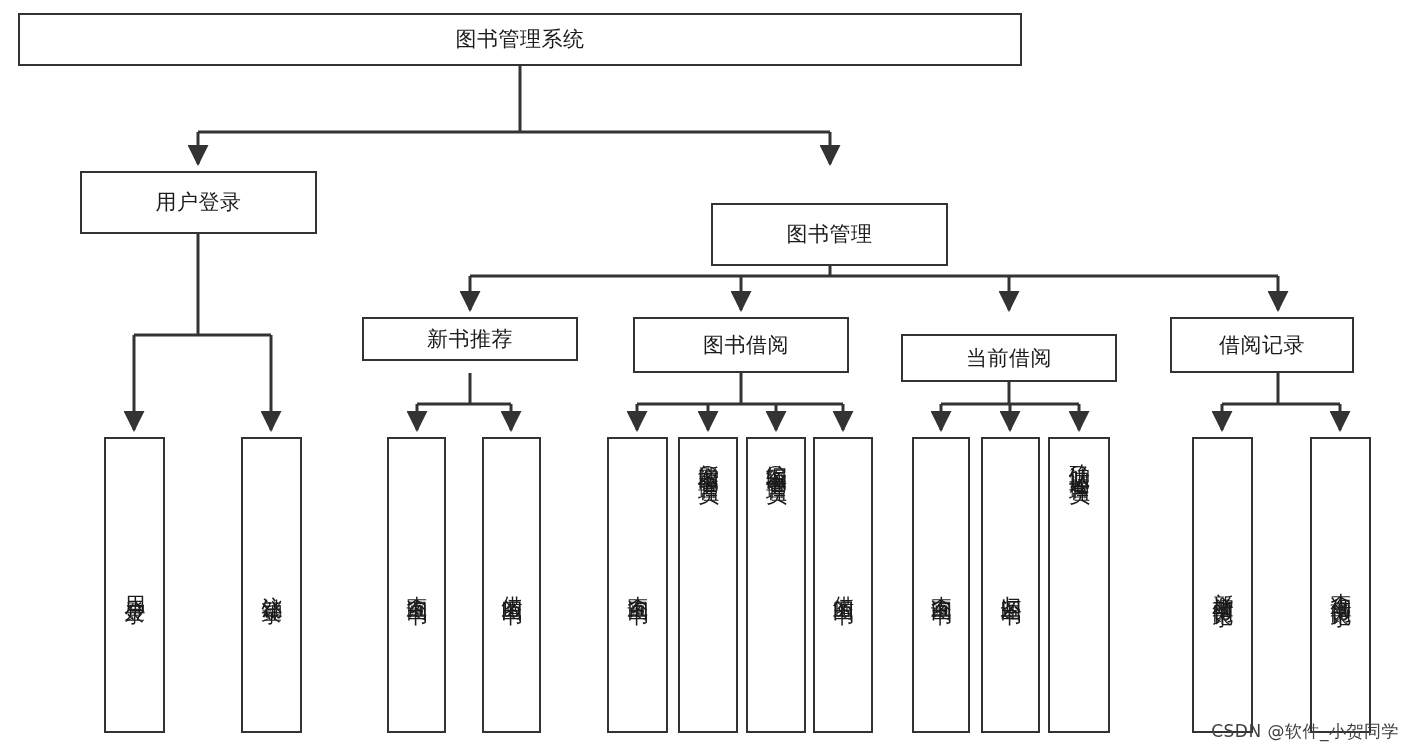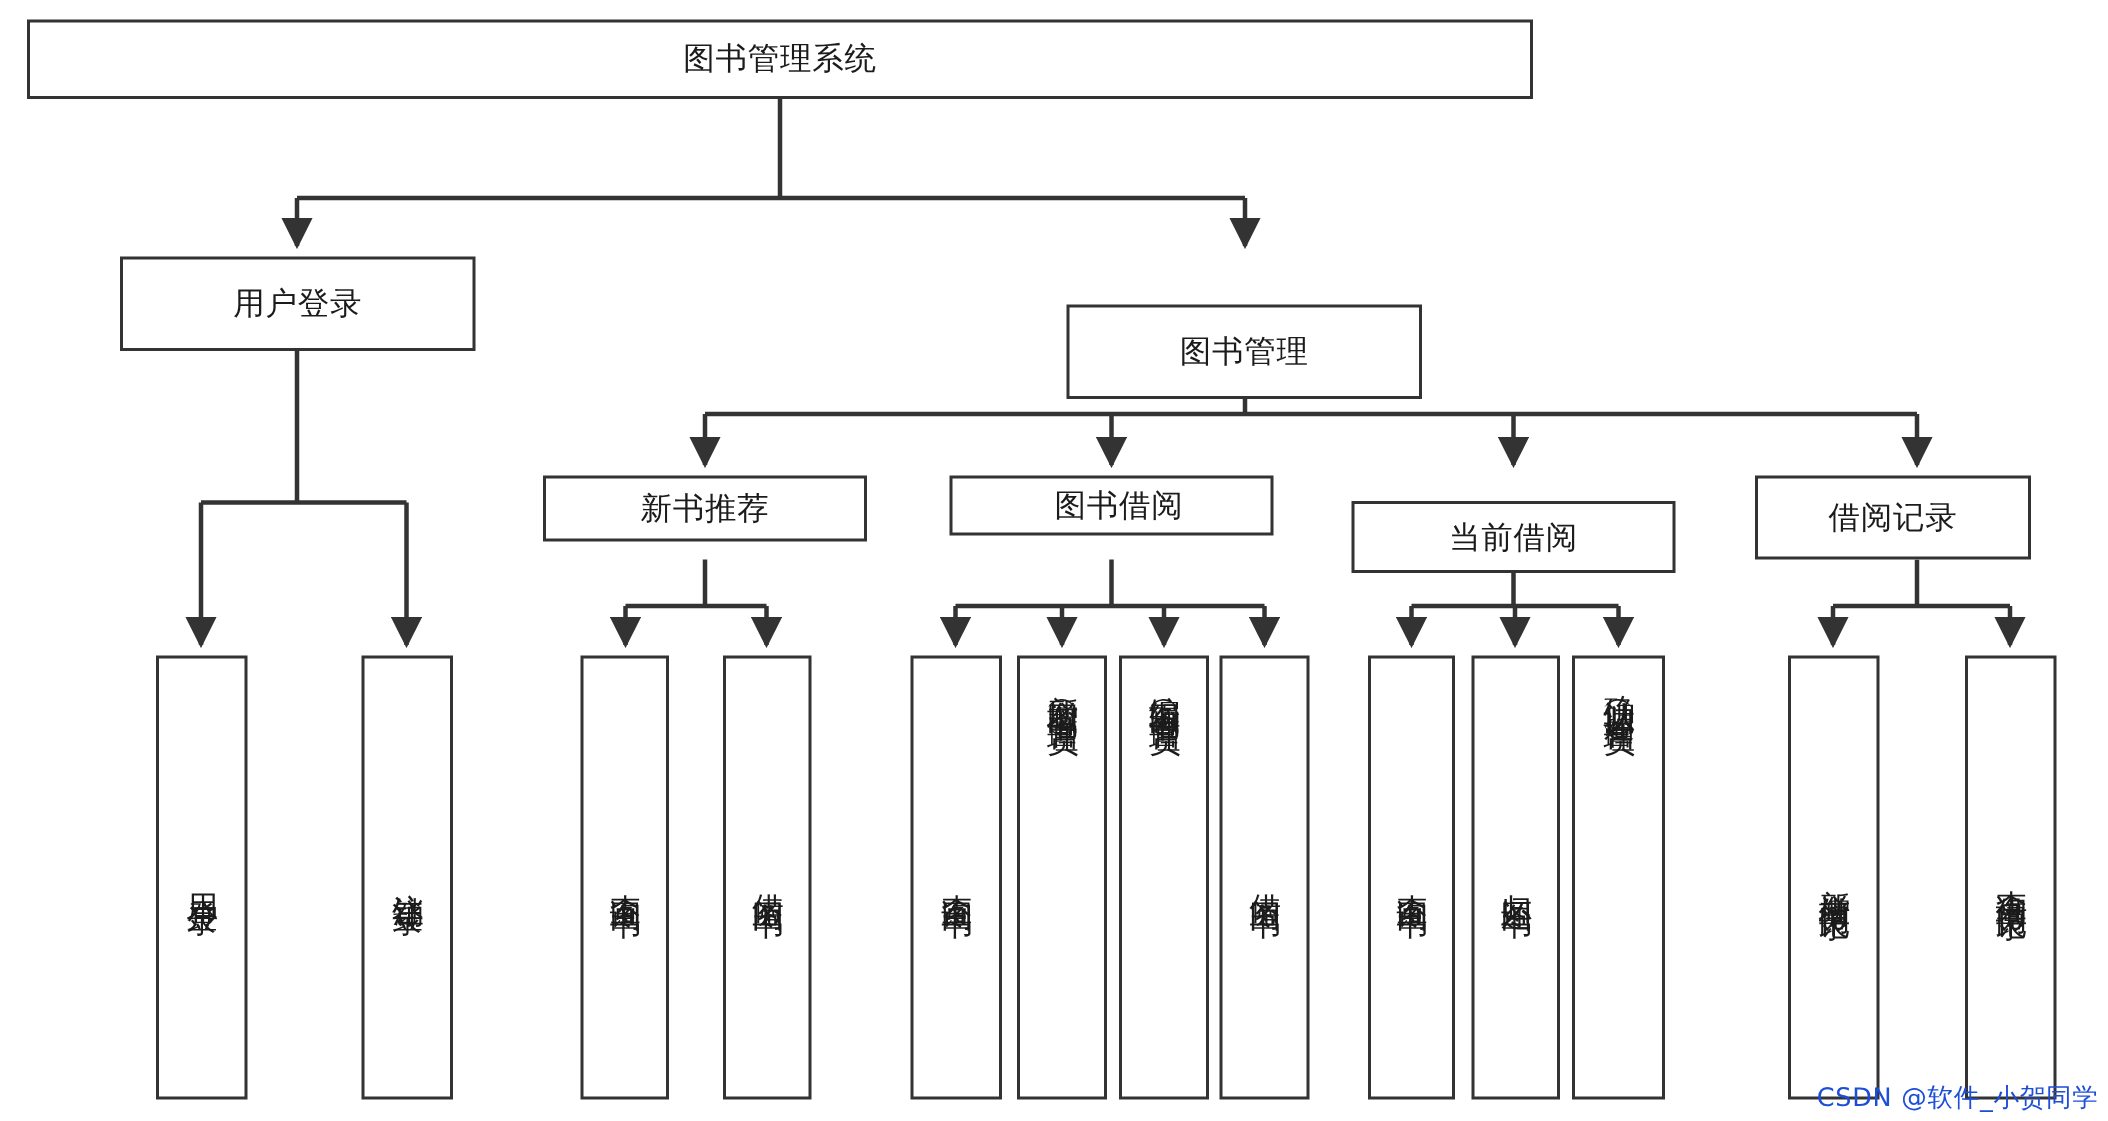--- a/index.html
+++ b/index.html
@@ -141,21 +141,21 @@
   <div class="node horiz" id="node-l2-0" style="left: 80px; top: 171px; width: 237px; height: 63px;">
     <span class="label">用户登录</span>
   </div>
   <div class="node horiz" id="node-l2-1" style="left: 711px; top: 171px; width: 237px; height: 63px; margin-top: 32px;">
     <span class="label">图书管理</span>
   </div>
 
   <div class="node horiz" id="node-l3-0" style="left: 362px; top: 317px; width: 216px; height: 44px;">
     <span class="label">新书推荐</span>
   </div>
-  <div class="node horiz" id="node-l3-1" style="left: 633px; top: 317px; width: 216px; height: 40px; padding-left: 10px;">
+  <div class="node horiz" id="node-l3-1" style="left: 633px; top: 317px; width: 216px; height: 56px; padding-left: 10px;">
     <span class="label">图书借阅</span>
   </div>
   <div class="node horiz" id="node-l3-2" style="left: 901px; top: 334px; width: 216px; height: 48px;">
     <span class="label">当前借阅</span>
   </div>
   <div class="node horiz" id="node-l3-3" style="left: 1170px; top: 317px; width: 184px; height: 56px;">
     <span class="label">借阅记录</span>
   </div>
 
   <div class="node vert centered" id="node-leaf-0" style="left: 104px; top: 437px; width: 61px; height: 296px;">
@@ -191,15 +191,15 @@
   <div class="node vert" id="node-leaf-10" style="left: 1048px; top: 437px; width: 62px; height: 296px;">
     <span class="label">确认归还（管理员）</span>
   </div>
   <div class="node vert centered" id="node-leaf-11" style="left: 1192px; top: 437px; width: 61px; height: 296px;">
     <span class="label">新增借阅记录</span>
   </div>
   <div class="node vert centered" id="node-leaf-12" style="left: 1310px; top: 437px; width: 61px; height: 296px;">
     <span class="label">查询借阅记录</span>
   </div>
 
-  <div id="watermark" style="color: #1d4ed8;">CSDN @软件_小贺同学</div>
+  <div id="watermark" style="color: #404040;">CSDN @软件_小贺同学</div>
 
 </div>
 
 </body></html>

